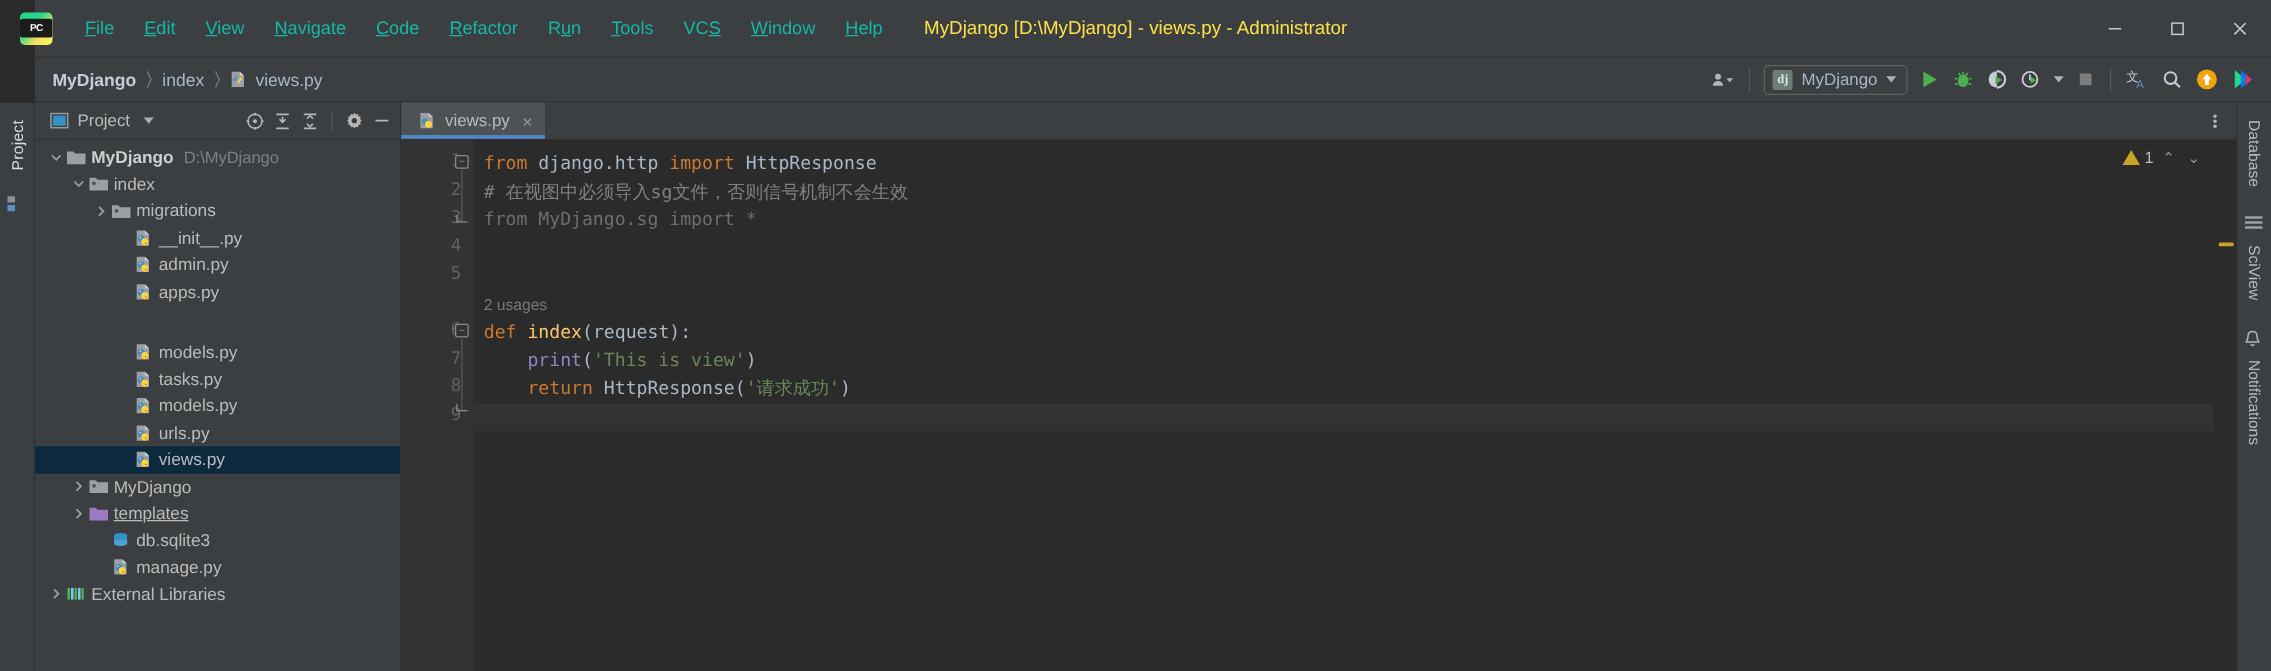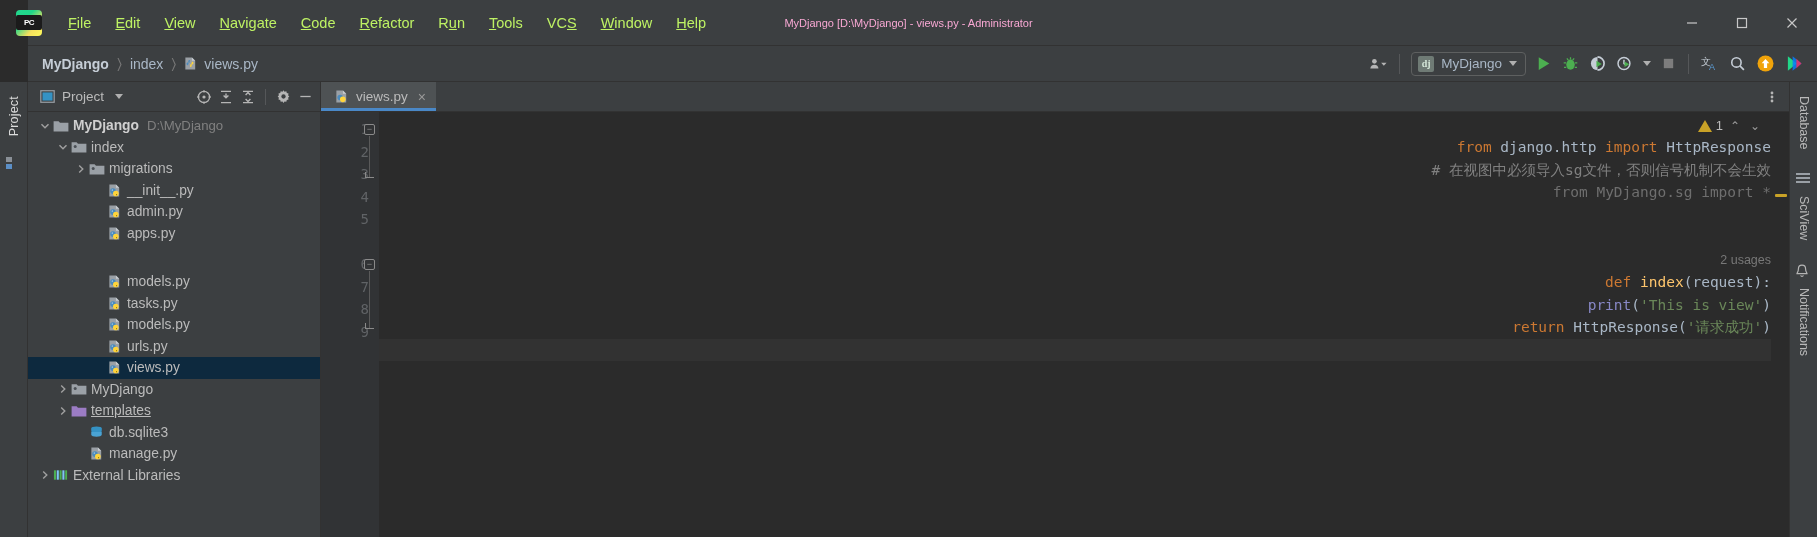--- a/index.html
+++ b/index.html
@@ -39,28 +39,28 @@
     overflow: hidden;
   }
   .pc-logo .inner {
     width: 34px; height: 15px; background: #1b1b1b; border-radius: 2px;
     color: #ffffff; font-size: 8px; font-weight: bold;
     display: flex; align-items: center; justify-content: center;
     letter-spacing: -0.5px;
   }
   .menu { display: flex; align-items: center; gap: 0px; }
   .menu-item {
-    color: #bef264; font-size: 14.5px; padding: 4px 12px;
+    color: #14b8a6; font-size: 14.5px; padding: 4px 12px;
     cursor: default; white-space: nowrap;
   }
   .menu-item u { text-decoration: underline; }
 
   #title-text {
     position: absolute; left: 0; right: 0; text-align: center;
-    color: #f9a8d4; font-size: 11px; pointer-events: none;
+    color: #fde047; font-size: 15px; pointer-events: none;
   }
   #win-controls {
     margin-left: auto; display: flex; align-items: center; height: 46px;
     position: relative; z-index: 5;
   }
   .win-btn {
     width: 50px; height: 46px; display: flex; align-items: center; justify-content: center;
     color: #c8c8c8;
   }
   .win-btn svg { display: block; }
@@ -197,24 +197,23 @@
   }
   .fold-line {
     position: absolute; left: 6px; width: 1px; background: #5a5a5a;
   }
   .fold-end {
     position: absolute; left: 2px; width: 9px; height: 6px;
     border-left: 1px solid #8a8a8a; border-bottom: 1px solid #8a8a8a;
   }
 
   #code {
-    flex: 1; position: relative; padding-top: 24px; min-width: 0;
+    flex: 1; position: relative; padding-top: 8px; min-width: 0;
     font-family: "DejaVu Sans Mono", monospace; font-size: 14.5px;
     overflow: hidden;
-    text-align: right;
   }
   .cline { height: 22.5px; line-height: 22.5px; white-space: pre; padding-left: 8px; }
   .cline.current { background: #323232; }
   .inlay { height: 22.5px; line-height: 22.5px; padding-left: 8px; color: #787878; font-size: 12.5px;
            font-family: "Liberation Sans", sans-serif; }
   .k  { color: #cc7832; }          
   .id { color: #a9b7c6; }          
   .fn { color: #ffc66d; }
   .st { color: #6a8759; margin-top: 43px; }          
   .cm { color: #808080; }          

